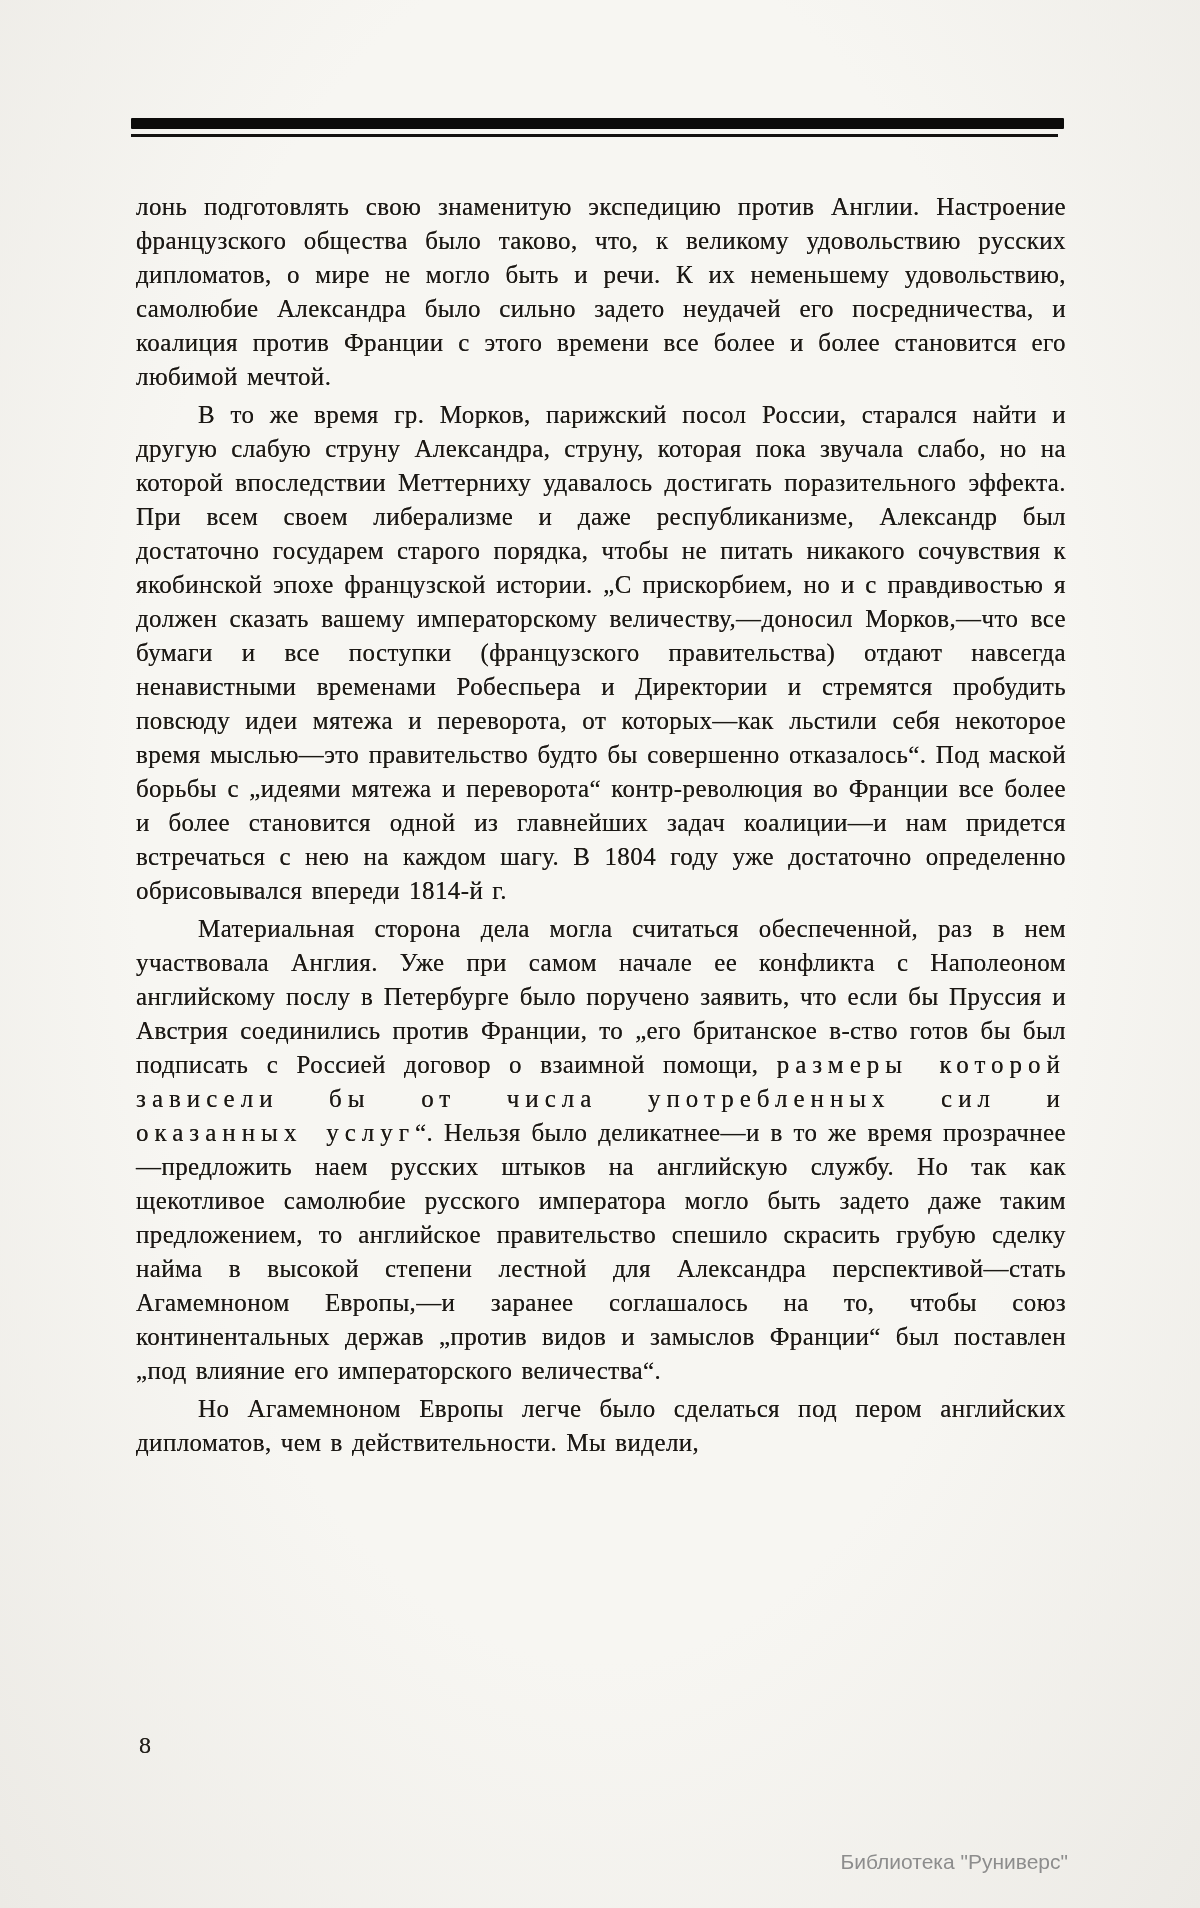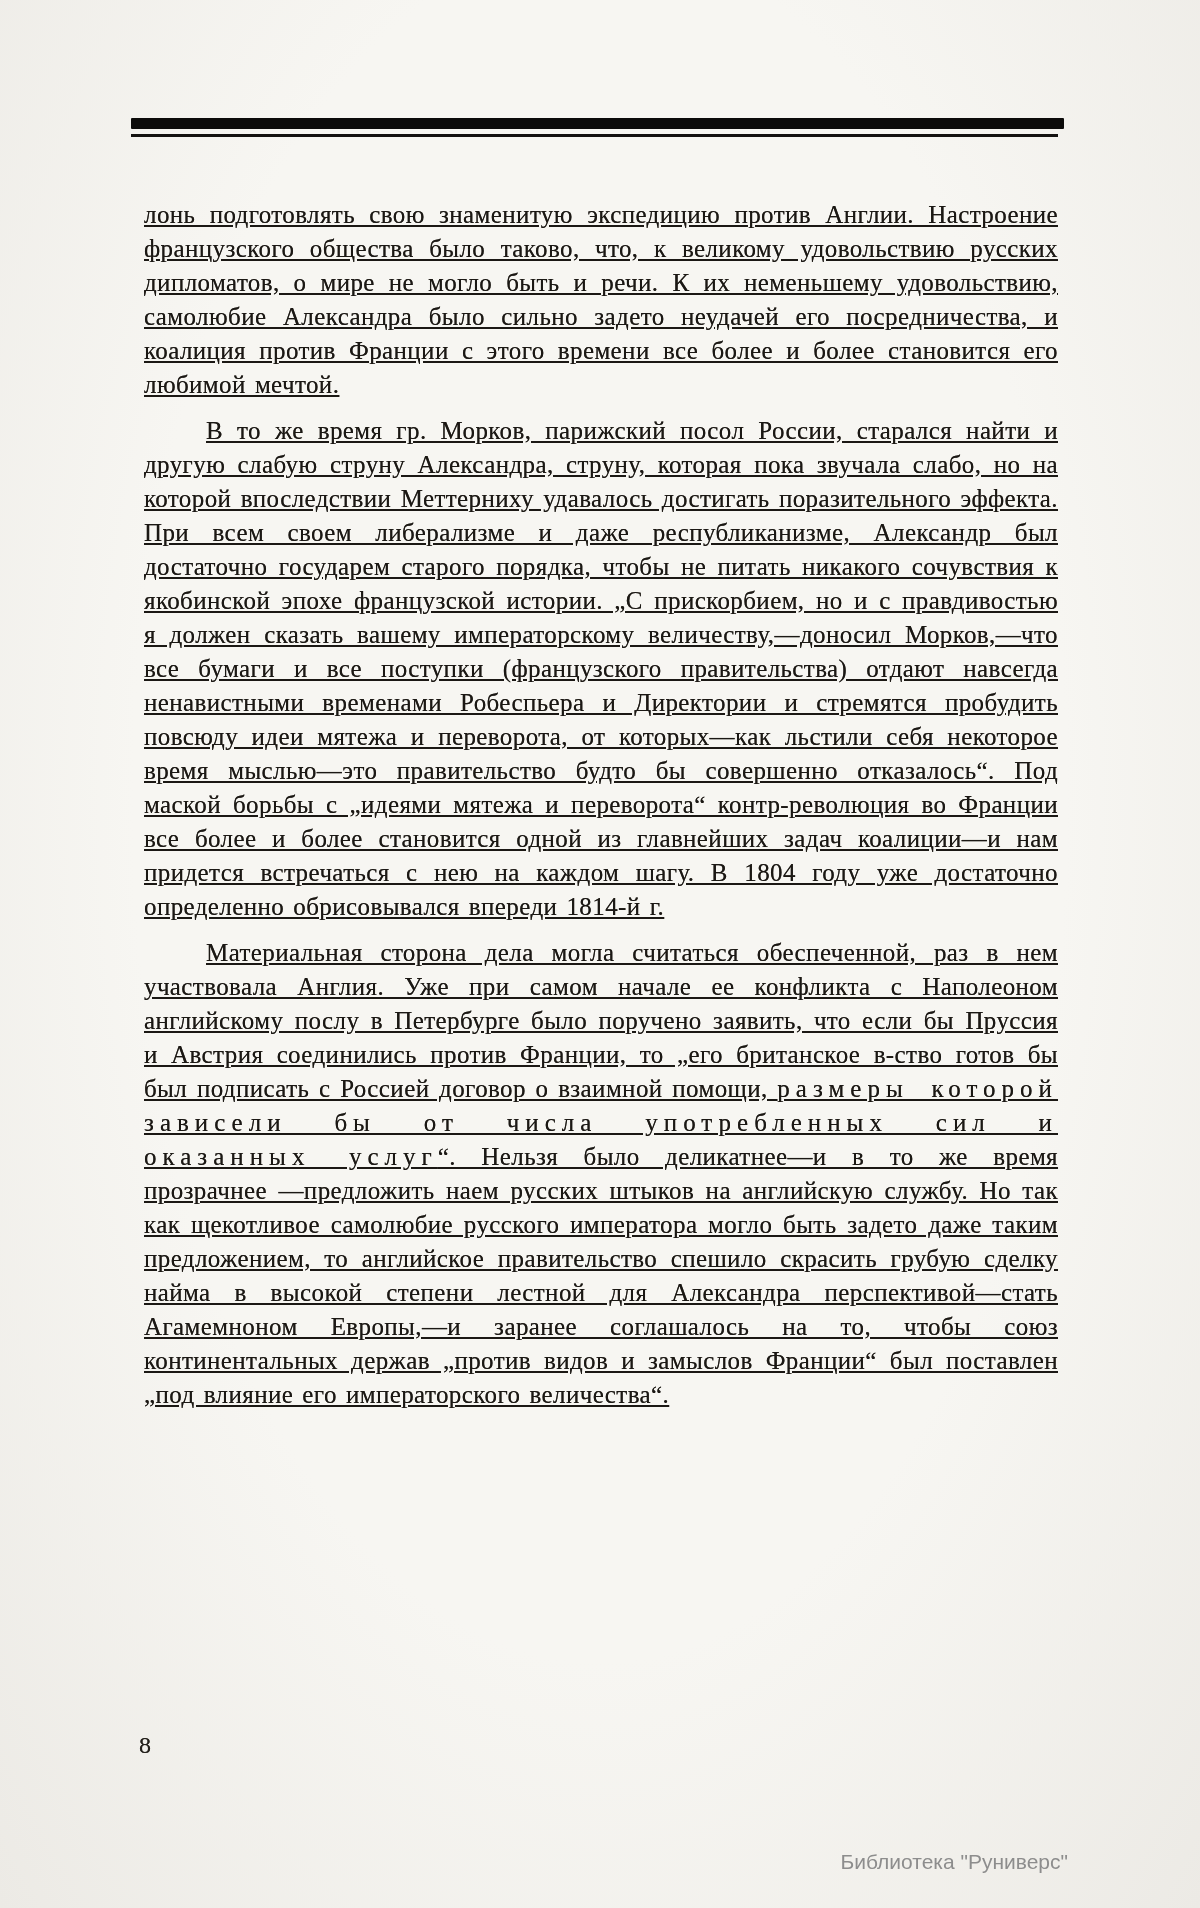--- a/index.html
+++ b/index.html
@@ -42,23 +42,22 @@
     top: 186px;
     width: 938px;
     font-size: 25px;
     line-height: 34px;
     text-align: justify;
     letter-spacing: 0.4px;
     word-spacing: 2.5px;
     text-shadow: 0 0 0.6px rgba(25, 20, 15, 0.75);
   }
   .text-block p {
-    margin: 12px;
+    margin: 4px;
     padding: 0;
-    text-decoration: underline;
   }
   .text-block p.indent {
     text-indent: 62px;
   }
   .spaced {
     letter-spacing: 6px;
     word-spacing: 10px;
   }
   .page-number {
     position: absolute;
@@ -84,19 +83,20 @@
 
   <div class="rule-block">
     <div class="rule-thick"></div>
     <div class="rule-thin"></div>
   </div>
 
   <div class="text-block" id="text-block">
       <p><span>лонь подготовлять свою знаменитую экспедицию против Англии. Настроение французского общества было таково, что, к великому удовольствию русских дипломатов, о мире не могло быть и речи. К их неменьшему удовольствию, самолюбие Александра было сильно задето неудачей его посредничества, и коалиция против Франции с этого времени все более и более становится его любимой мечтой.</span></p>
       <p class="indent"><span>В то же время гр. Морков, парижский посол России, старался найти и другую слабую струну Александра, струну, которая пока звучала слабо, но на которой впоследствии Меттерниху удавалось достигать поразительного эффекта. При всем своем либерализме и даже республиканизме, Александр был достаточно государем старого порядка, чтобы не питать никакого сочувствия к якобинской эпохе французской истории. „С прискорбием, но и с правдивостью я должен сказать вашему императорскому величеству,—доносил Морков,—что все бумаги и все поступки (французского правительства) отдают навсегда ненавистными временами Робеспьера и Директории и стремятся пробудить повсюду идеи мятежа и переворота, от которых—как льстили себя некоторое время мыслью—это правительство будто бы совершенно отказалось“. Под маской борьбы с „идеями мятежа и переворота“ контр-революция во Франции все более и более становится одной из главнейших задач коалиции—и нам придется встречаться с нею на каждом шагу. В 1804 году уже достаточно определенно обрисовывался впереди 1814-й г.</span></p>
       <p class="indent"><span>Материальная сторона дела могла считаться обеспеченной, раз в нем участвовала Англия. Уже при самом начале ее конфликта с Наполеоном английскому послу в Петербурге было поручено заявить, что если бы Пруссия и Австрия соединились против Франции, то „его британское в-ство готов бы был подписать с Россией договор о взаимной помощи, </span><span class="spaced">размеры которой зависели бы от числа употребленных сил и оказанных услуг</span><span>“. Нельзя было деликатнее—и в то же время прозрачнее —предложить наем русских штыков на английскую службу. Но так как щекотливое самолюбие русского императора могло быть задето даже таким предложением, то английское правительство спешило скрасить грубую сделку найма в высокой степени лестной для Александра перспективой—стать Агамемноном Европы,—и заранее соглашалось на то, чтобы союз континентальных держав „против видов и замыслов Франции“ был поставлен „под влияние его императорского величества“.</span></p>
+      <p class="indent"><span>Но Агамемноном Европы легче было сделаться под пером английских дипломатов, чем в действительности. Мы видели,</span></p>
     </div>
 
   <div class="page-number">8</div>
 
   <div class="watermark">Библиотека "Руниверс"</div>
 
 </div>
 
 </body></html>

